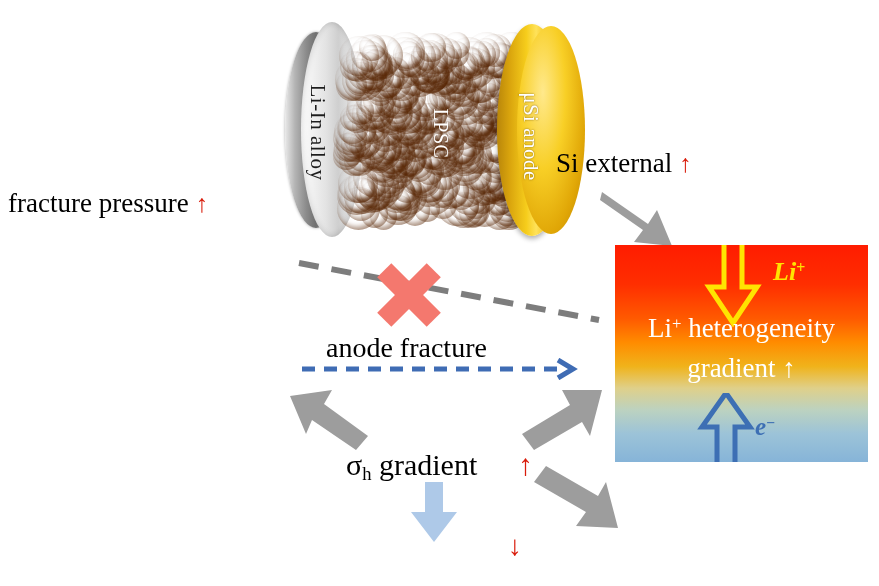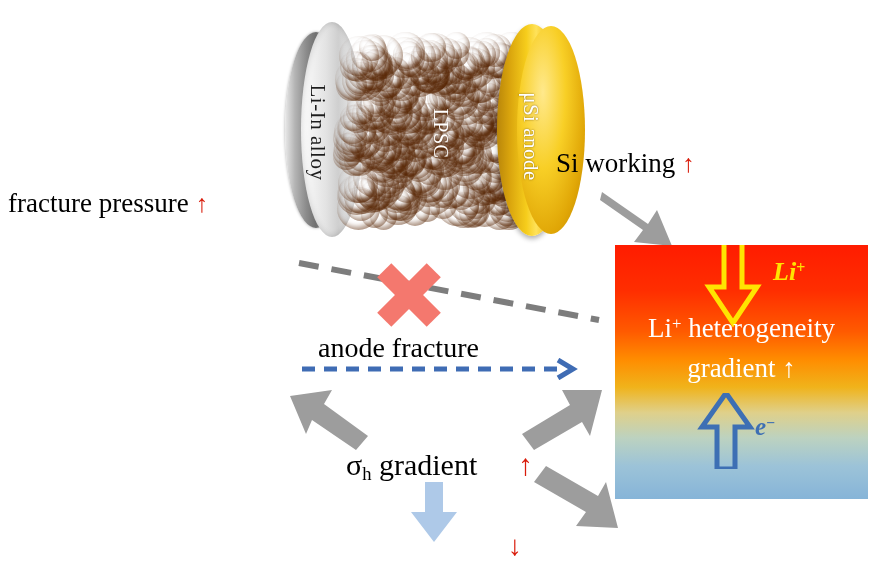--- a/index.html
+++ b/index.html
@@ -55,21 +55,21 @@
     background:linear-gradient(90deg,#8f1206 0%,#cf2b02 22%,#ff7a00 42%,#ffd000 58%,
       #9ede4a 76%,rgba(120,220,180,0) 100%);}
   #leftbox .sideR{position:absolute;right:0;top:0;width:46px;height:100%;
     background:linear-gradient(270deg,#8f1206 0%,#cf2b02 22%,#ff7a00 42%,#ffd000 58%,
       #9ede4a 76%,rgba(120,220,180,0) 100%);}
   #leftbox .topband{position:absolute;left:0;top:0;width:100%;height:58px;
     background:linear-gradient(180deg,#7d0f06 0%,#a81304 35%,rgba(230,70,0,.55) 70%,rgba(255,160,0,0) 100%);}
   #leftbox .botglow{position:absolute;left:14%;bottom:4px;width:72%;height:44%;
     background:radial-gradient(ellipse at 50% 70%, rgba(244,196,20,.95) 0%, rgba(190,222,60,.55) 45%, rgba(90,210,170,0) 75%);}
 
-  #rightbox{left:615px;top:245px;width:253px;height:254px;overflow:hidden;}
+  #rightbox{left:615px;top:245px;width:253px;height:217px;overflow:hidden;}
   #rightbox .base{position:absolute;inset:0;
     background:linear-gradient(180deg,#ff1c00 0%, #ff2e00 18%, #ff5a00 34%, #ff8c00 45%,
       #f0b31b 56%, #dfd08a 66%, #bcd2c0 76%, #9cc3d8 87%, #86b4d8 100%);}
 
   .boxtext{position:absolute;color:#ffffff;white-space:nowrap;}
 
   
   .garrow{position:absolute;}
   .hollow{position:absolute;}
 
@@ -451,21 +451,21 @@
     <span class="label-vert" style="left:170px;top:102px;width:150px;text-align:center;color:#ffffff;
                  text-shadow:0 0 2px rgba(90,60,0,.8);">μSi anode</span>
   </div>
 
   <div class="abs txt" style="left:8px;top:190px;font-size:27px;">
     <span>fracture pressure</span>
     <span style="color:#d91c0b;font-size:25px;">↑</span>
   </div>
 
   <div class="abs txt" style="left:556px;top:150px;font-size:27px;">
-    <span>Si working</span>
+    <span>Si external</span>
     <span style="color:#d91c0b;font-size:25px;">↑</span>
   </div>
 
   <svg class="garrow" style="left:596px;top:186px;" width="86" height="68" viewBox="0 0 86 68">
     <polygon points="2,6 48,38 57,24 72,60 34,56 43,44 0,14" fill="#9d9d9d" transform="translate(4,0)"></polygon>
   </svg>
 
 
   <div id="rightbox" class="abs">
     <div class="base"></div>
@@ -496,21 +496,21 @@
   <svg class="dashline" style="left:295px;top:255px;" width="310" height="75" viewBox="0 0 310 75">
     <line x1="4" y1="8" x2="304" y2="65" stroke="#7d7d7d" stroke-width="6" stroke-dasharray="20 13"></line>
   </svg>
   <svg class="abs" style="left:375px;top:262px;" width="68" height="66" viewBox="0 0 68 66">
     <g fill="#f4786e">
       <rect x="24" y="-2" width="20" height="70" transform="rotate(45 34 33)"></rect>
       <rect x="24" y="-2" width="20" height="70" transform="rotate(-45 34 33)"></rect>
     </g>
   </svg>
 
-  <div class="abs txt" style="left:318px;top:334px;font-size:28px;">
+  <div class="abs txt" style="left:326px;top:334px;font-size:28px;">
     <span>anode fracture</span>
   </div>
   <svg class="dashline" style="left:300px;top:358px;" width="285" height="22" viewBox="0 0 285 22">
     <line x1="2" y1="11" x2="258" y2="11" stroke="#3f6cb4" stroke-width="5" stroke-dasharray="13 9"></line>
     <polyline points="258,2 273,11 258,20" fill="none" stroke="#3f6cb4" stroke-width="5" stroke-linecap="butt"></polyline>
   </svg>
 
   <svg class="garrow" style="left:286px;top:388px;" width="84" height="66" viewBox="0 0 84 66">
     <polygon points="4,8 46,2 38,16 82,48 70,62 26,32 20,46" fill="#9d9d9d"></polygon>
   </svg>

